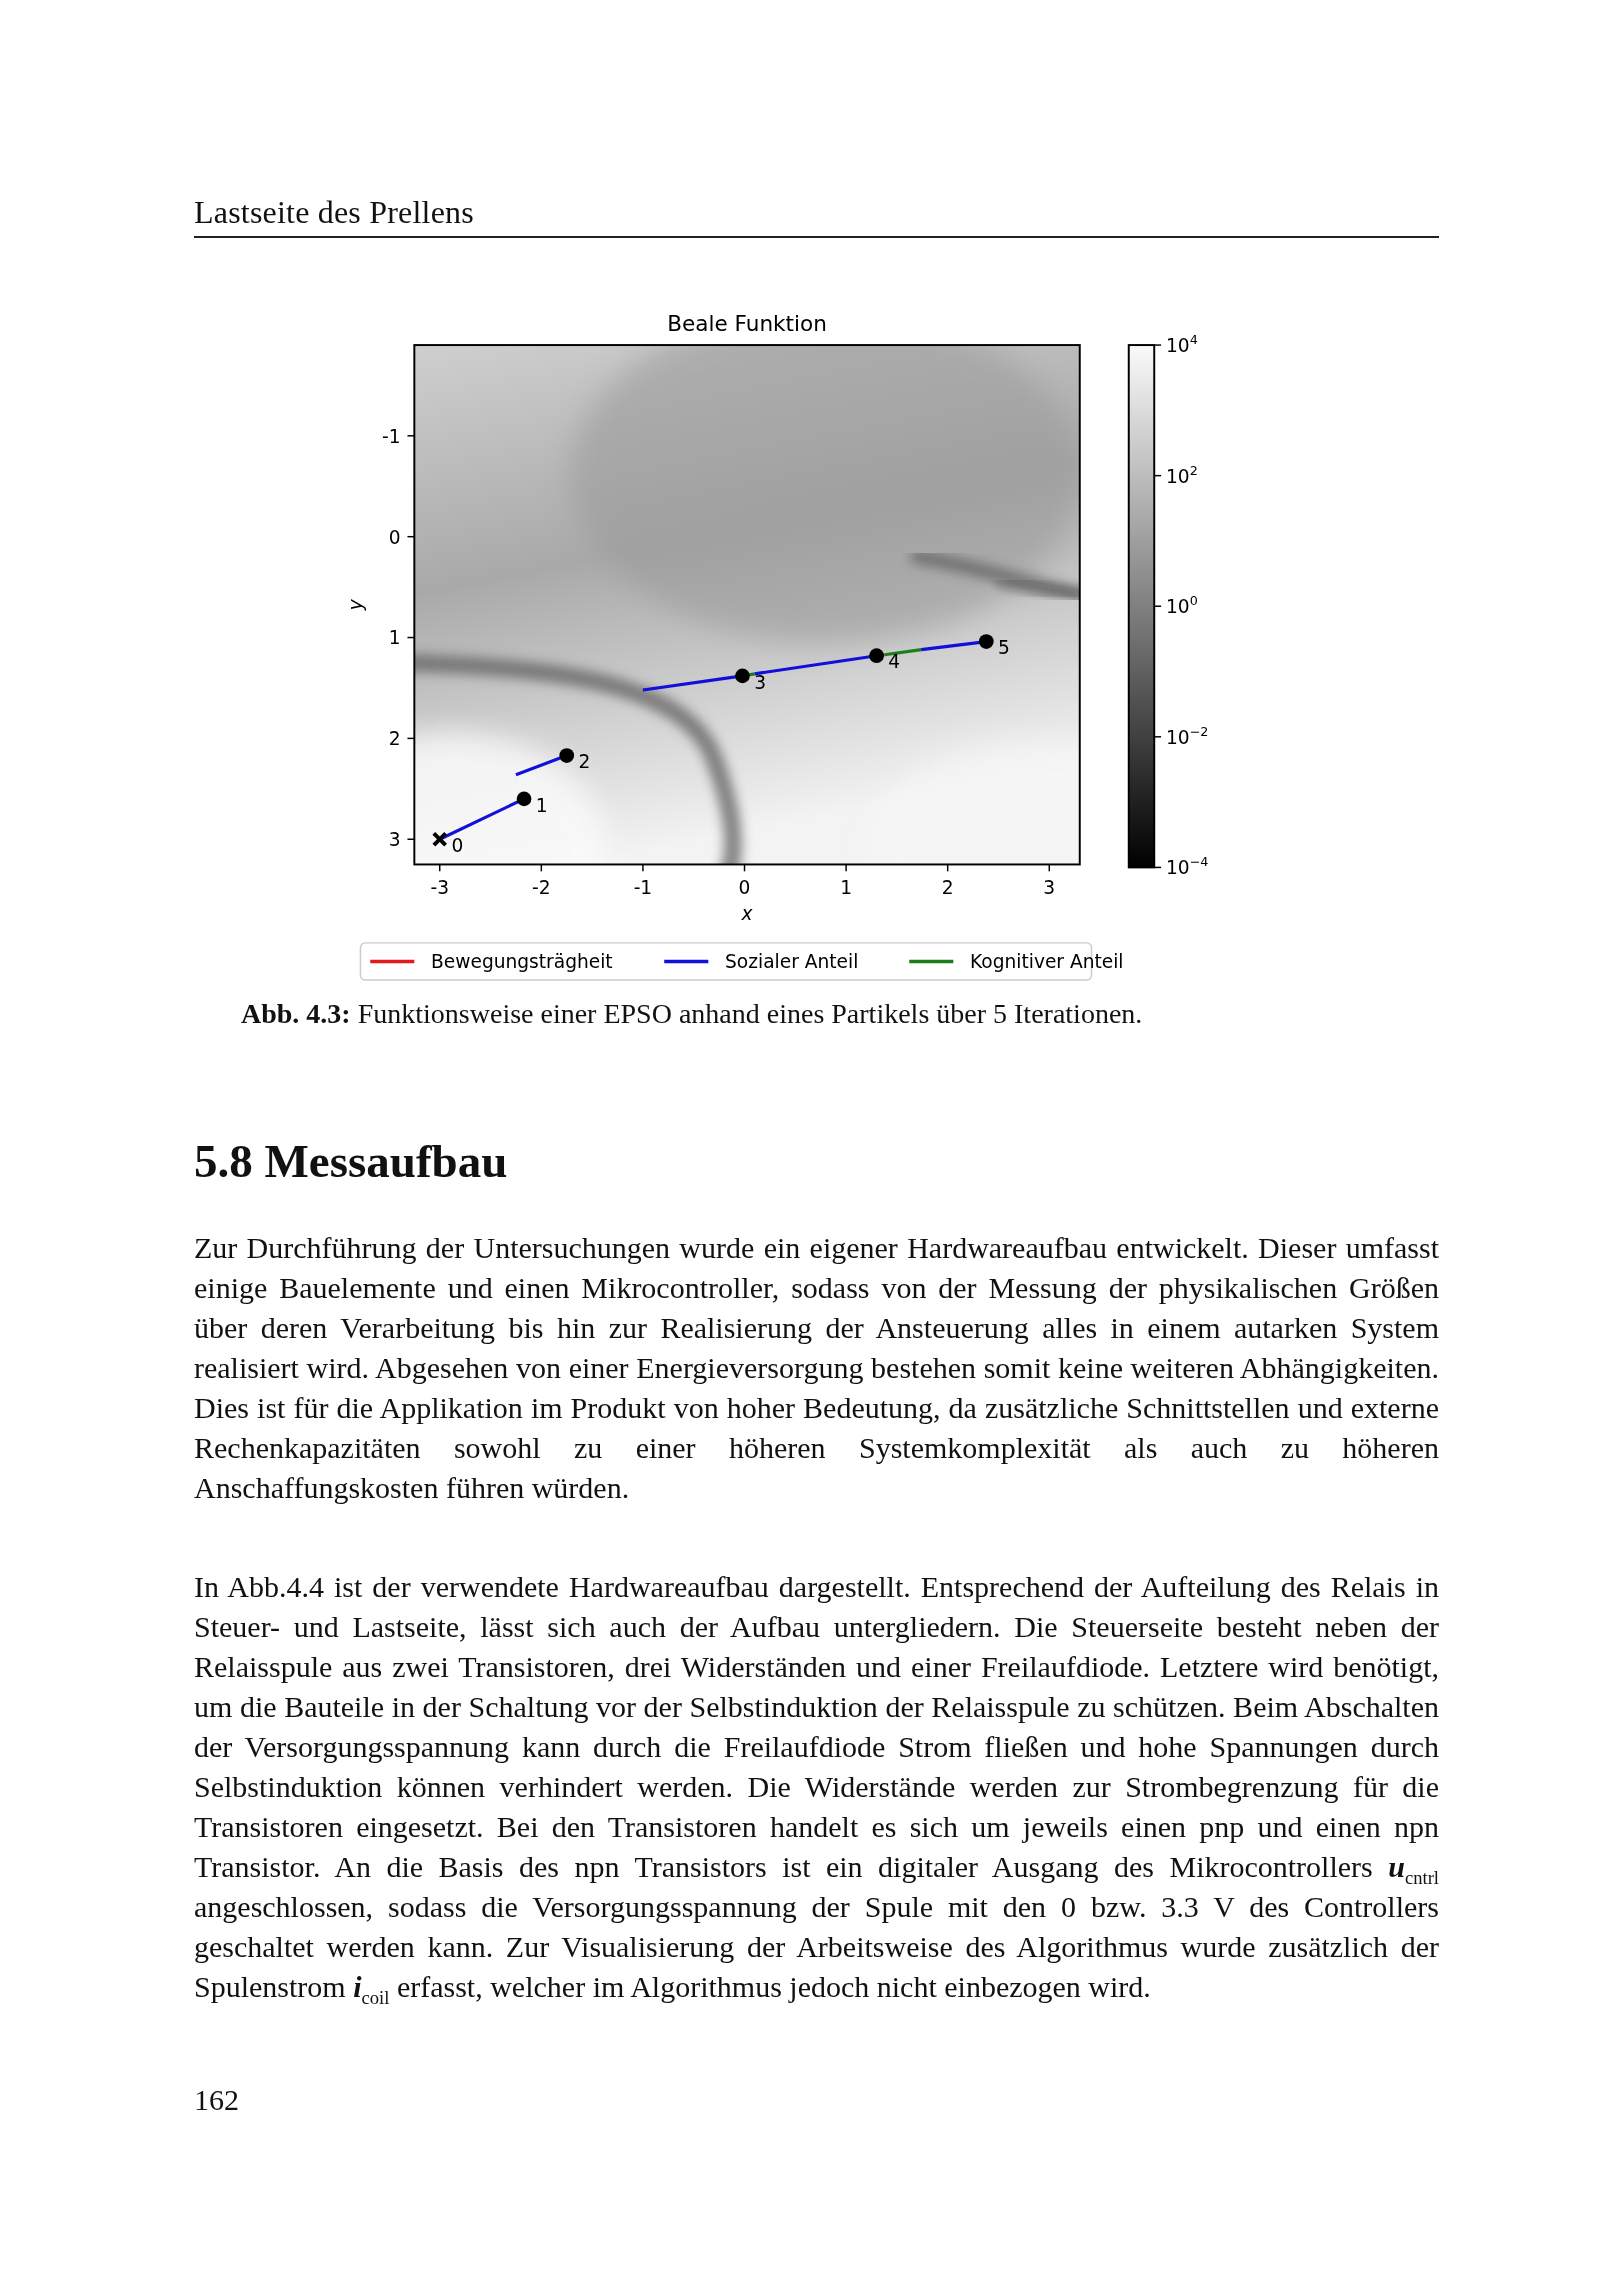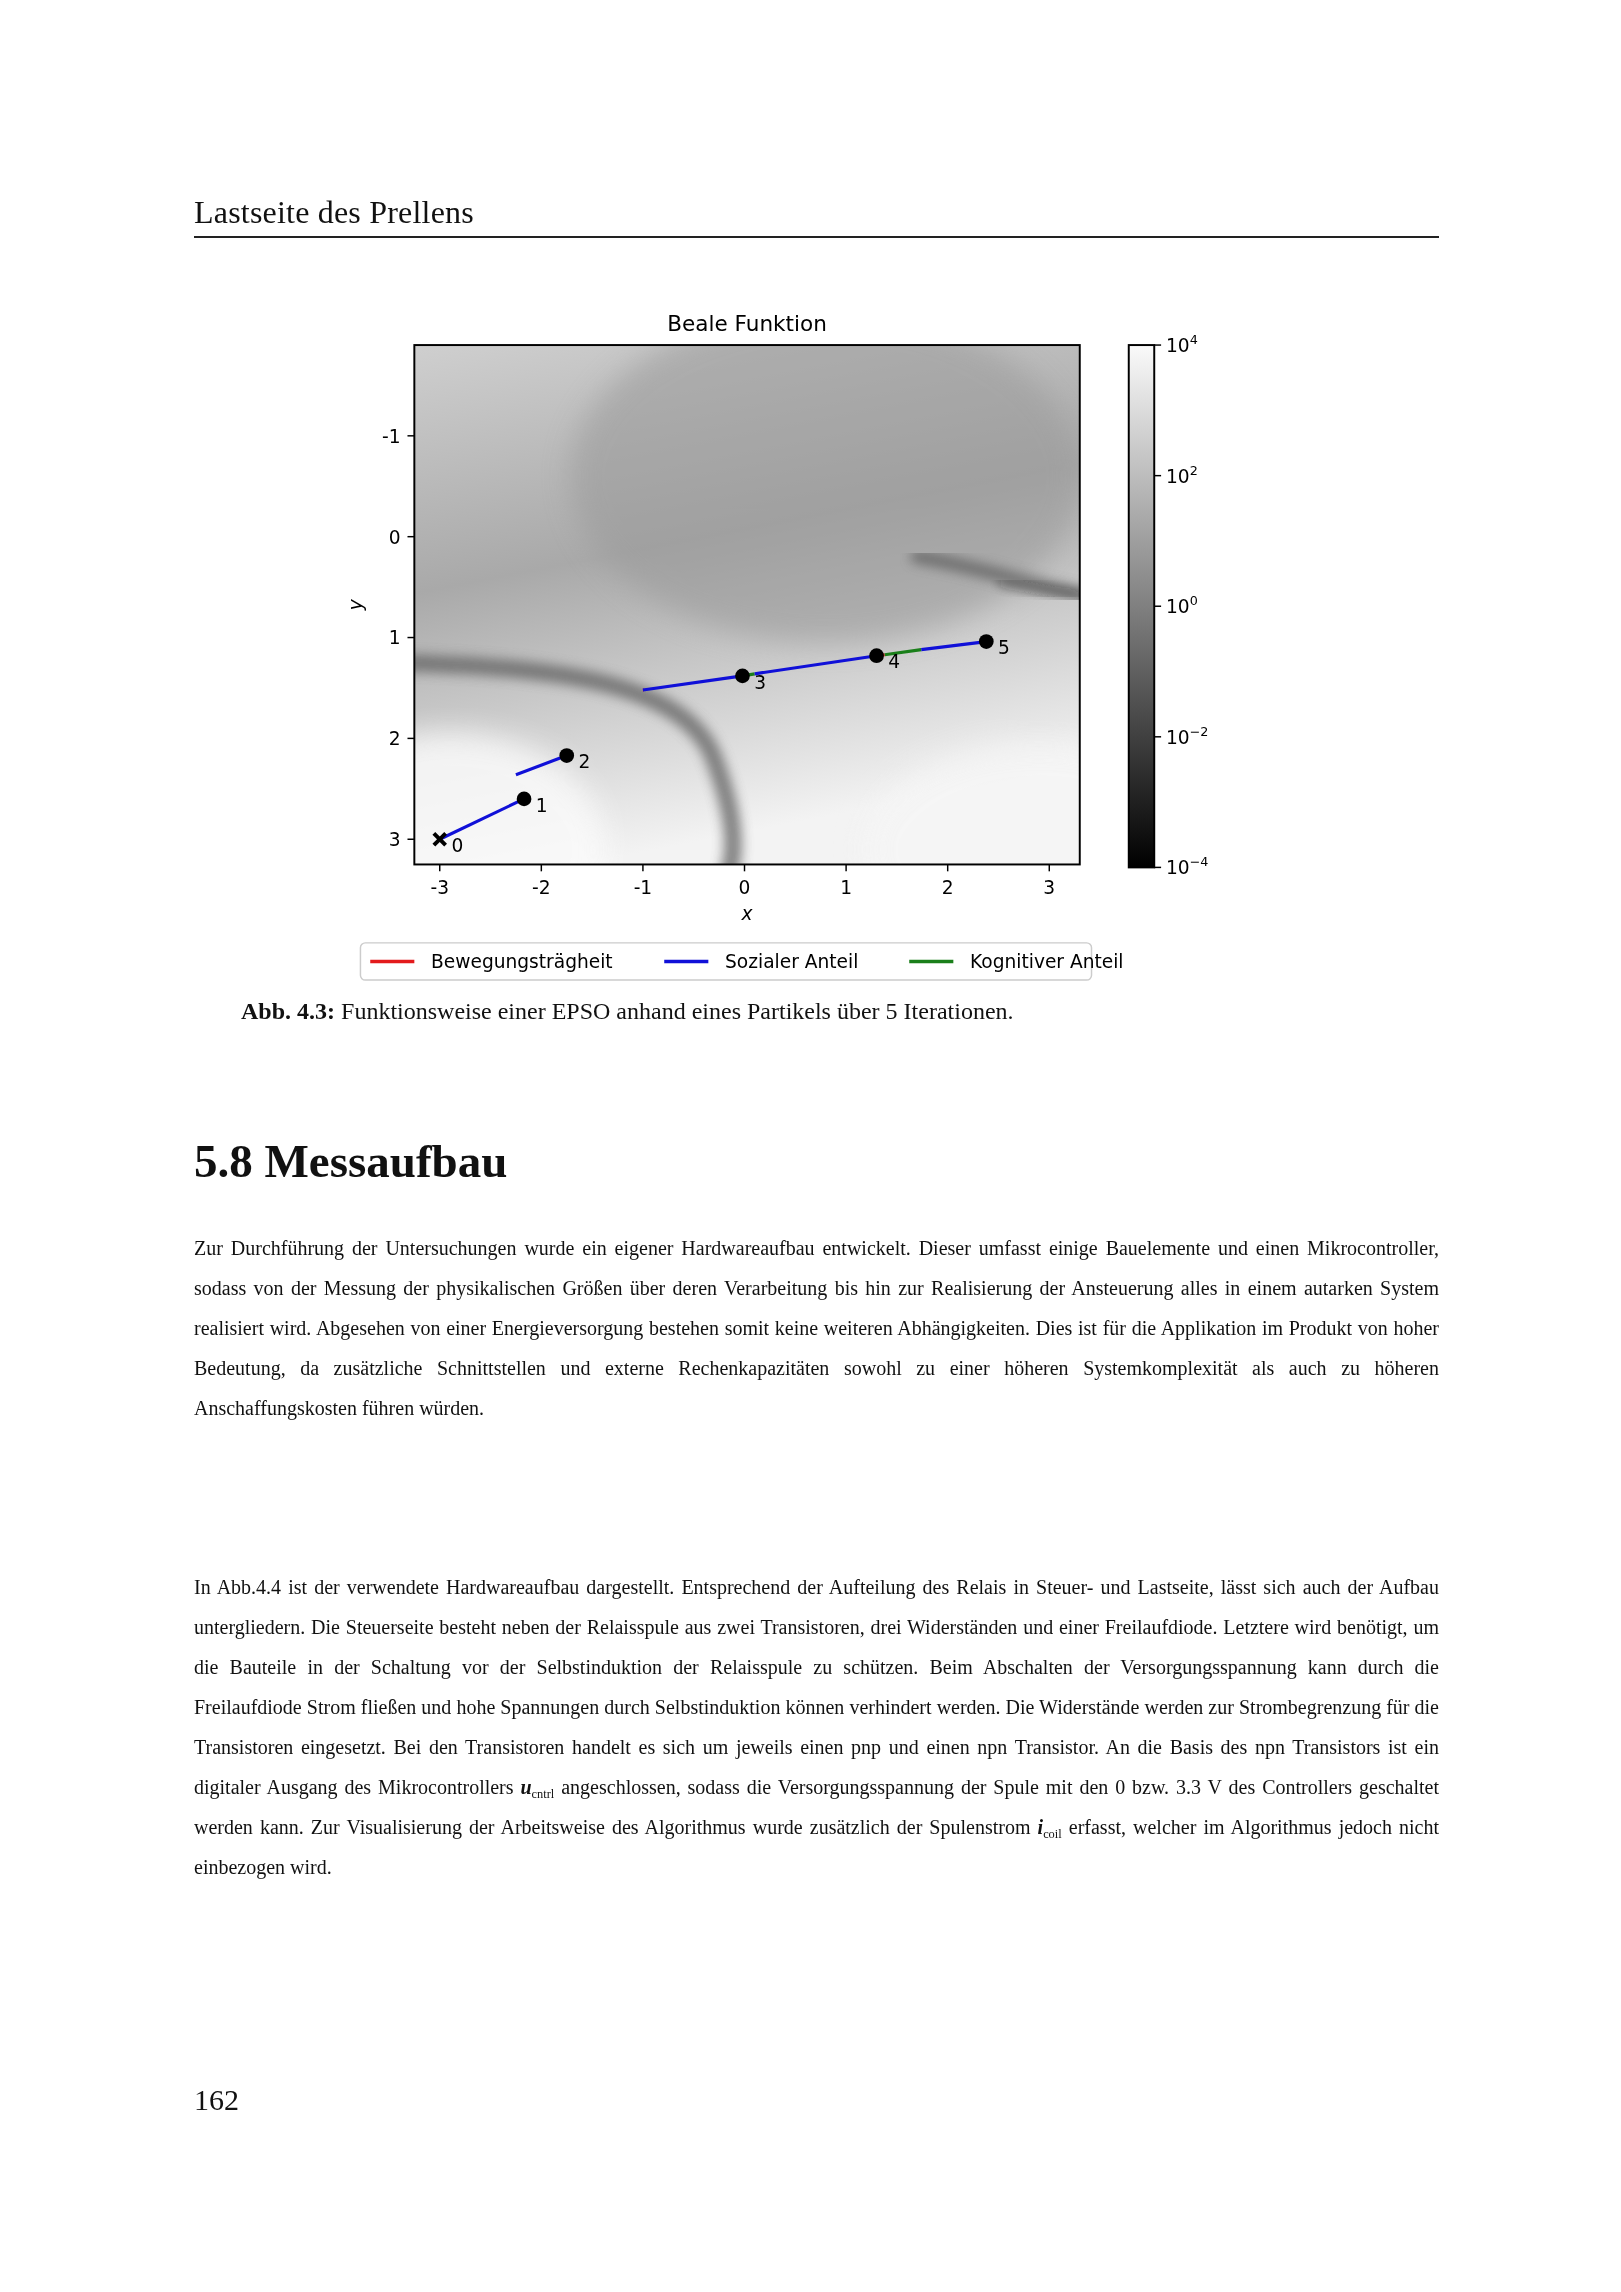--- a/index.html
+++ b/index.html
@@ -2,24 +2,24 @@
 <html><head>
 <meta charset="utf-8">
 <style>
   html,body{margin:0;padding:0;background:#fff;}
   body{width:1621px;height:2293px;position:relative;overflow:hidden;color:#111;
        font-family:"DejaVu Serif","Liberation Serif",serif;}
   .serif{font-family:"Liberation Serif","DejaVu Serif",serif;}
   #running-head{position:absolute;left:194px;top:194px;font-size:32px;letter-spacing:0.2px;}
   #head-rule{position:absolute;left:194px;top:236px;width:1245px;height:2px;background:#222;}
   #figure{position:absolute;left:333px;top:299px;width:882px;height:686px;text-decoration:underline;}
-  #caption{position:absolute;left:241px;top:998px;font-size:24px;}
+  #caption{position:absolute;left:241px;top:998px;font-size:28px;}
   #caption b{font-weight:bold;}
   #section-title{position:absolute;left:194px;top:1134px;font-size:47px;font-weight:bold;}
-  .para{position:absolute;left:194px;width:1245px;font-size:20px;line-height:40px;text-align:justify;
+  .para{position:absolute;left:194px;width:1245px;font-size:30px;line-height:40px;text-align:justify;
         text-align-last:left;}
   #para1{top:1228px;}
   #para2{top:1567px;}
   #page-number{position:absolute;left:194px;top:2083px;font-size:30px;}
   .math-b{font-weight:bold;font-style:italic;}
   sub{font-size:0.62em;vertical-align:-0.35em;line-height:0;}
   svg text{font-family:"DejaVu Sans","Liberation Sans",sans-serif;}
 </style>
 </head>
 <body>

